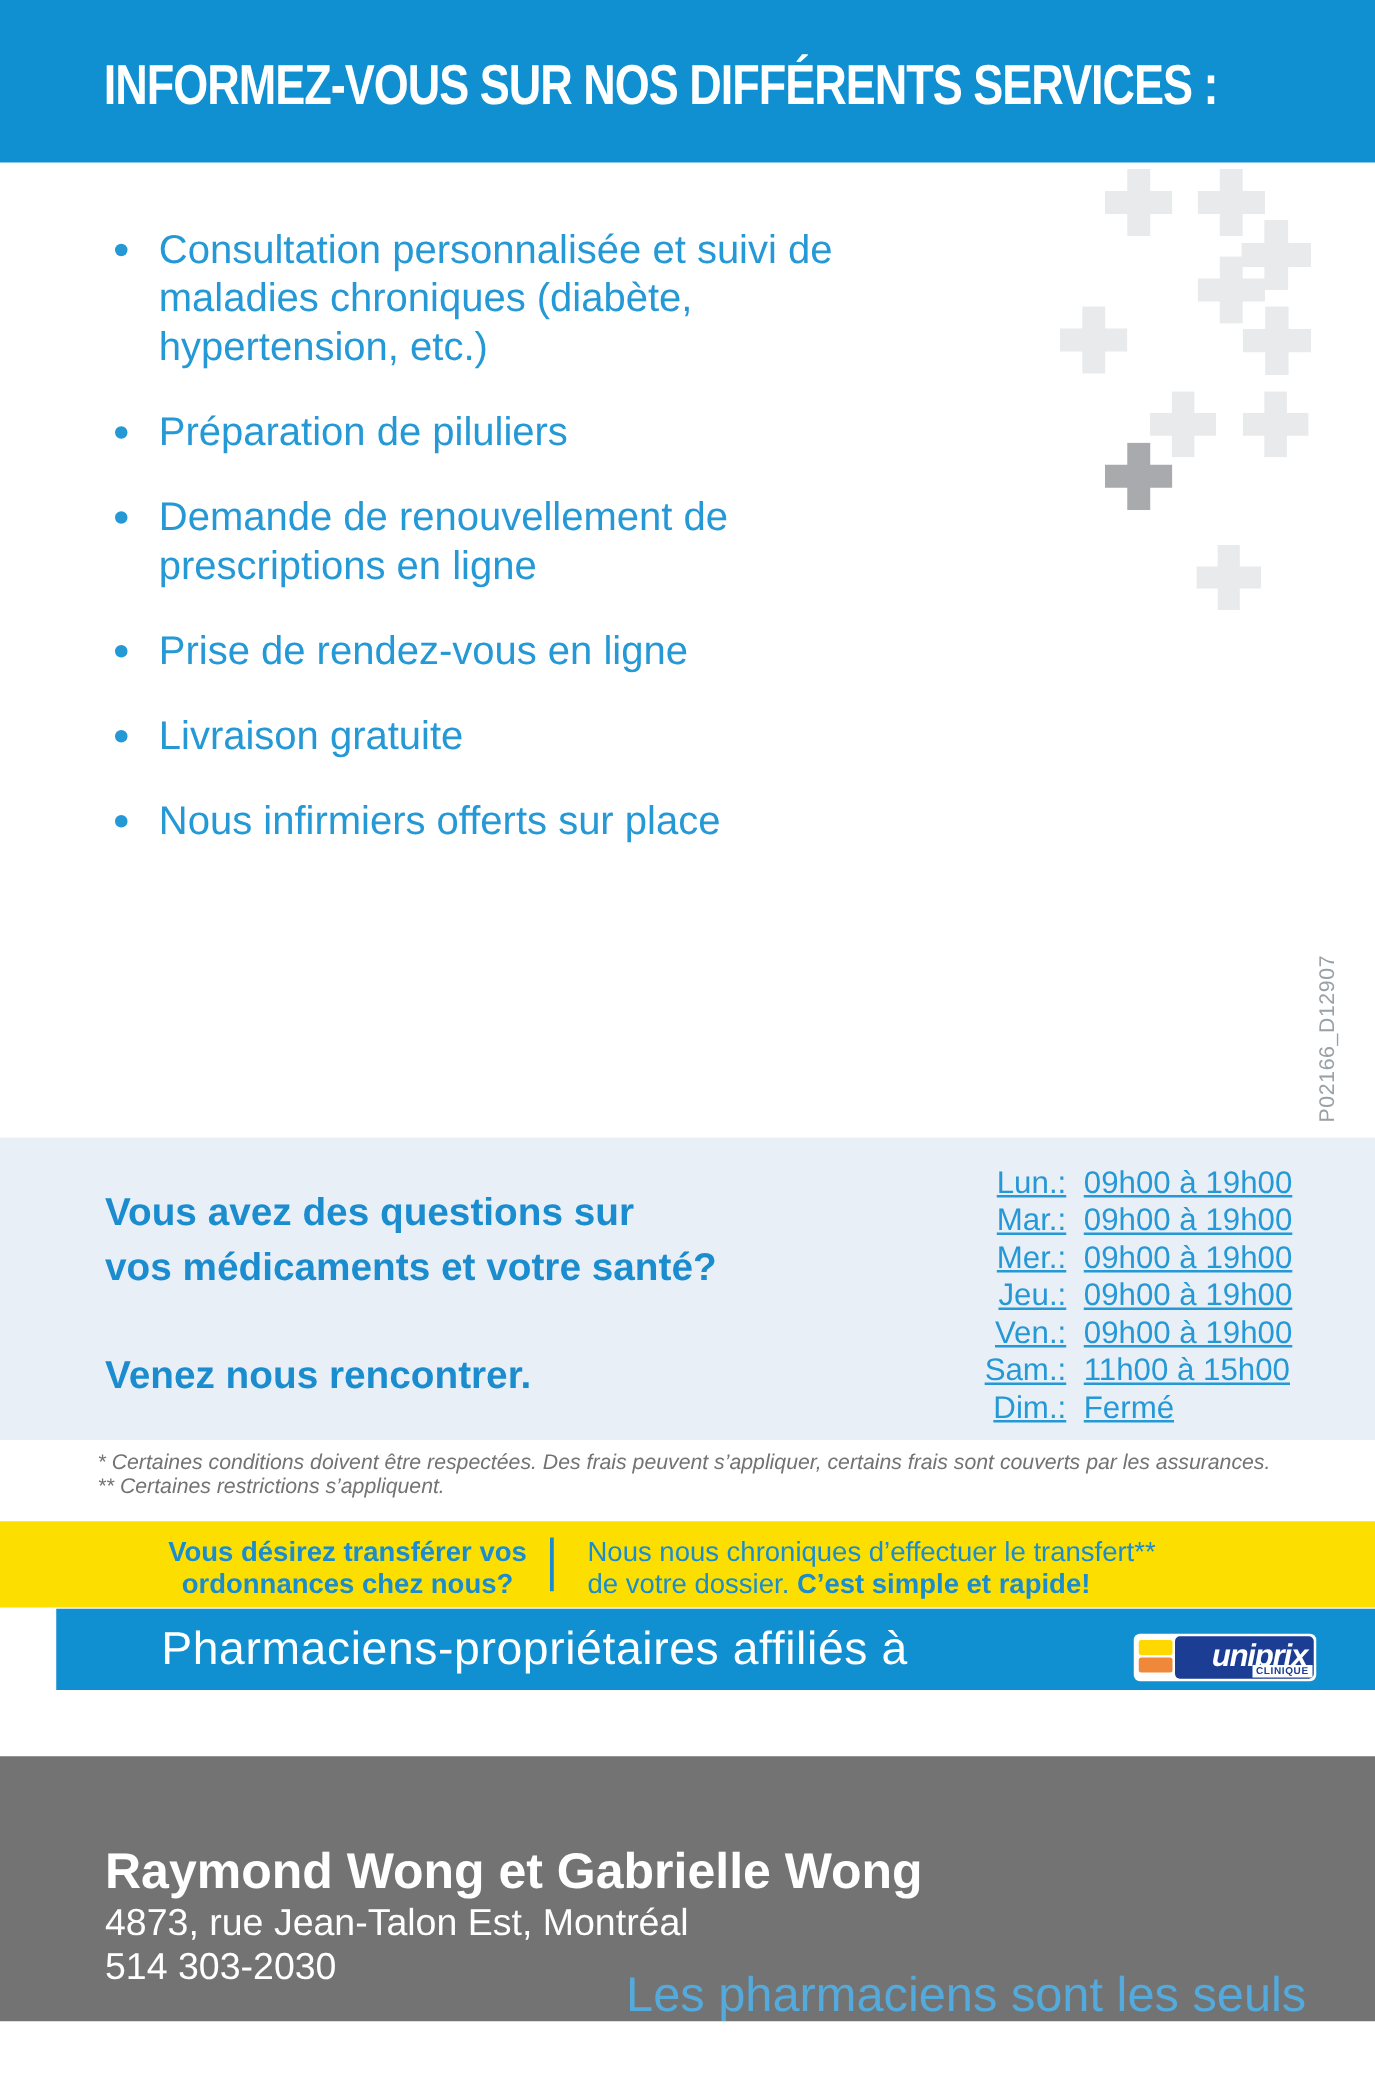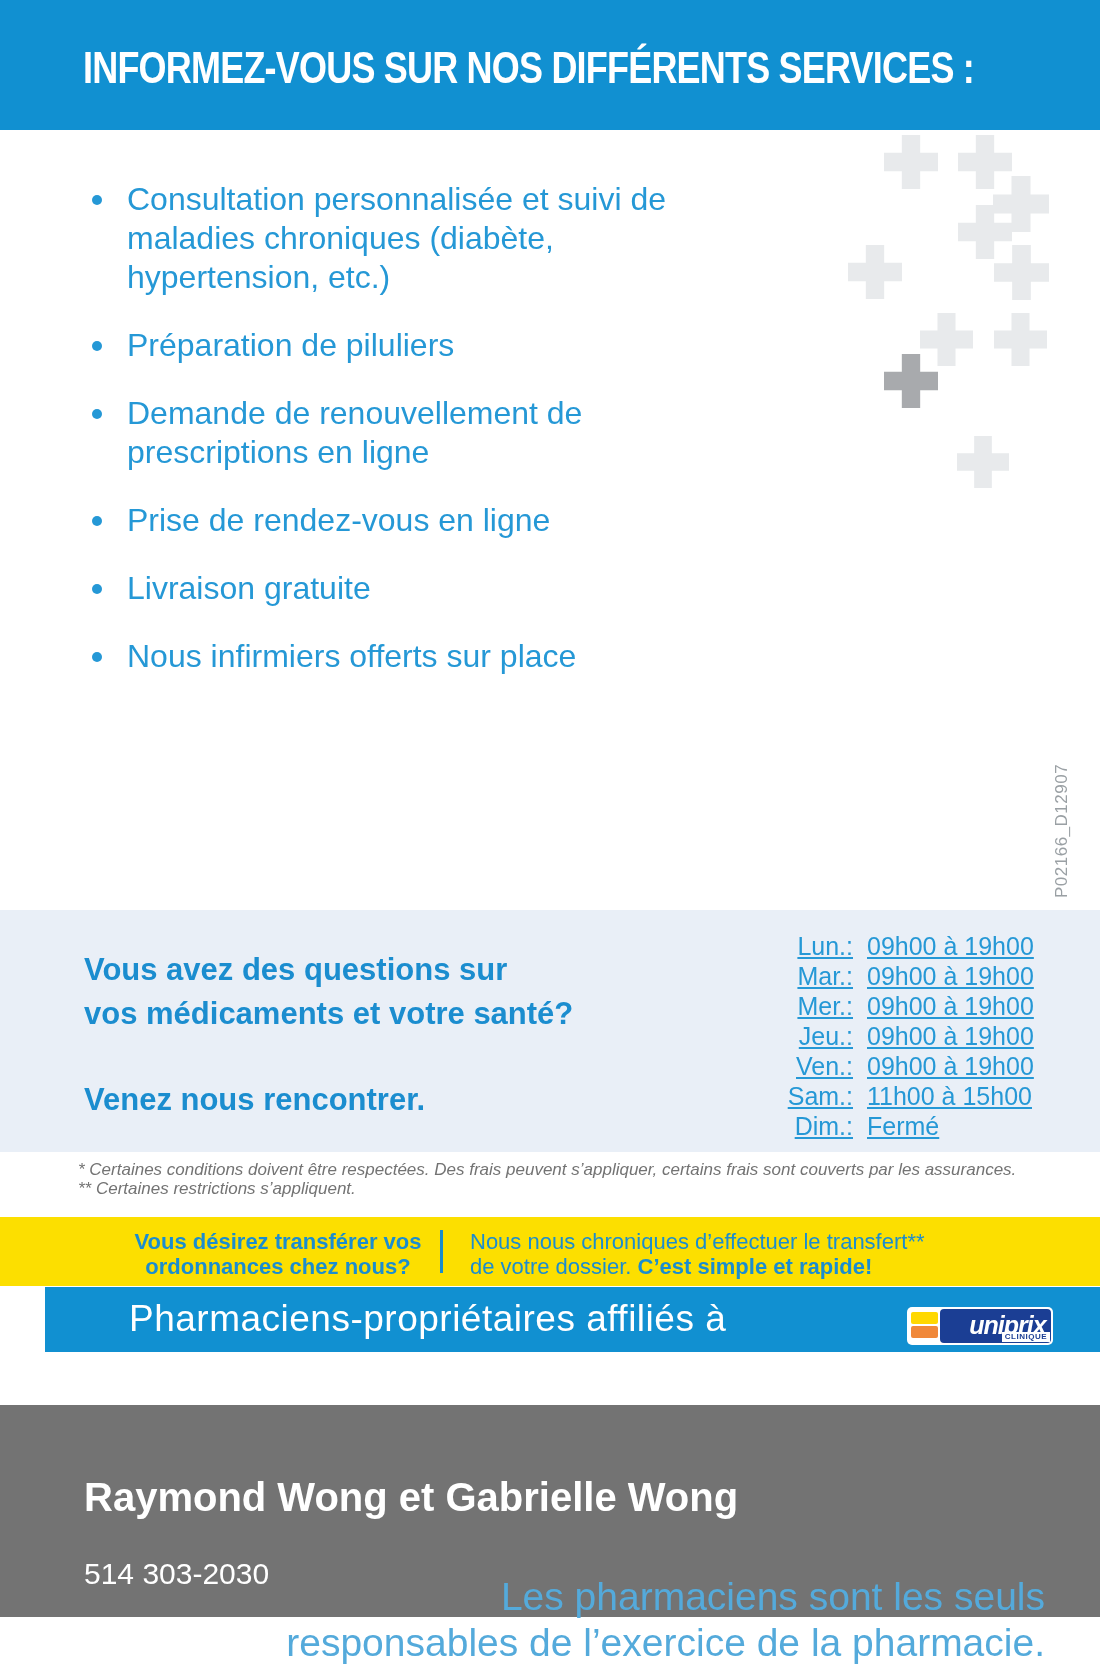--- a/index.html
+++ b/index.html
@@ -194,21 +194,21 @@
       <div class="logo-main">
         <div class="logo-wordmark">uniprix</div>
         <div class="logo-clinique">CLINIQUE</div>
       </div>
     </div>
   </div>
   <div class="white-divider"></div>
 
   <div class="pharmacy-info">
     <div class="owners">Raymond Wong et Gabrielle Wong</div>
+    <div class="address">4873, rue Jean-Talon Est, Montréal</div>
     <div class="phone">514 303-2030</div>
   </div>
 
   <div class="legal-note">
     <div>Les pharmaciens sont les seuls</div>
-    <div>responsables de l’exercice de la pharmacie.</div>
   </div>
 
 </div>
 
 </body></html>

